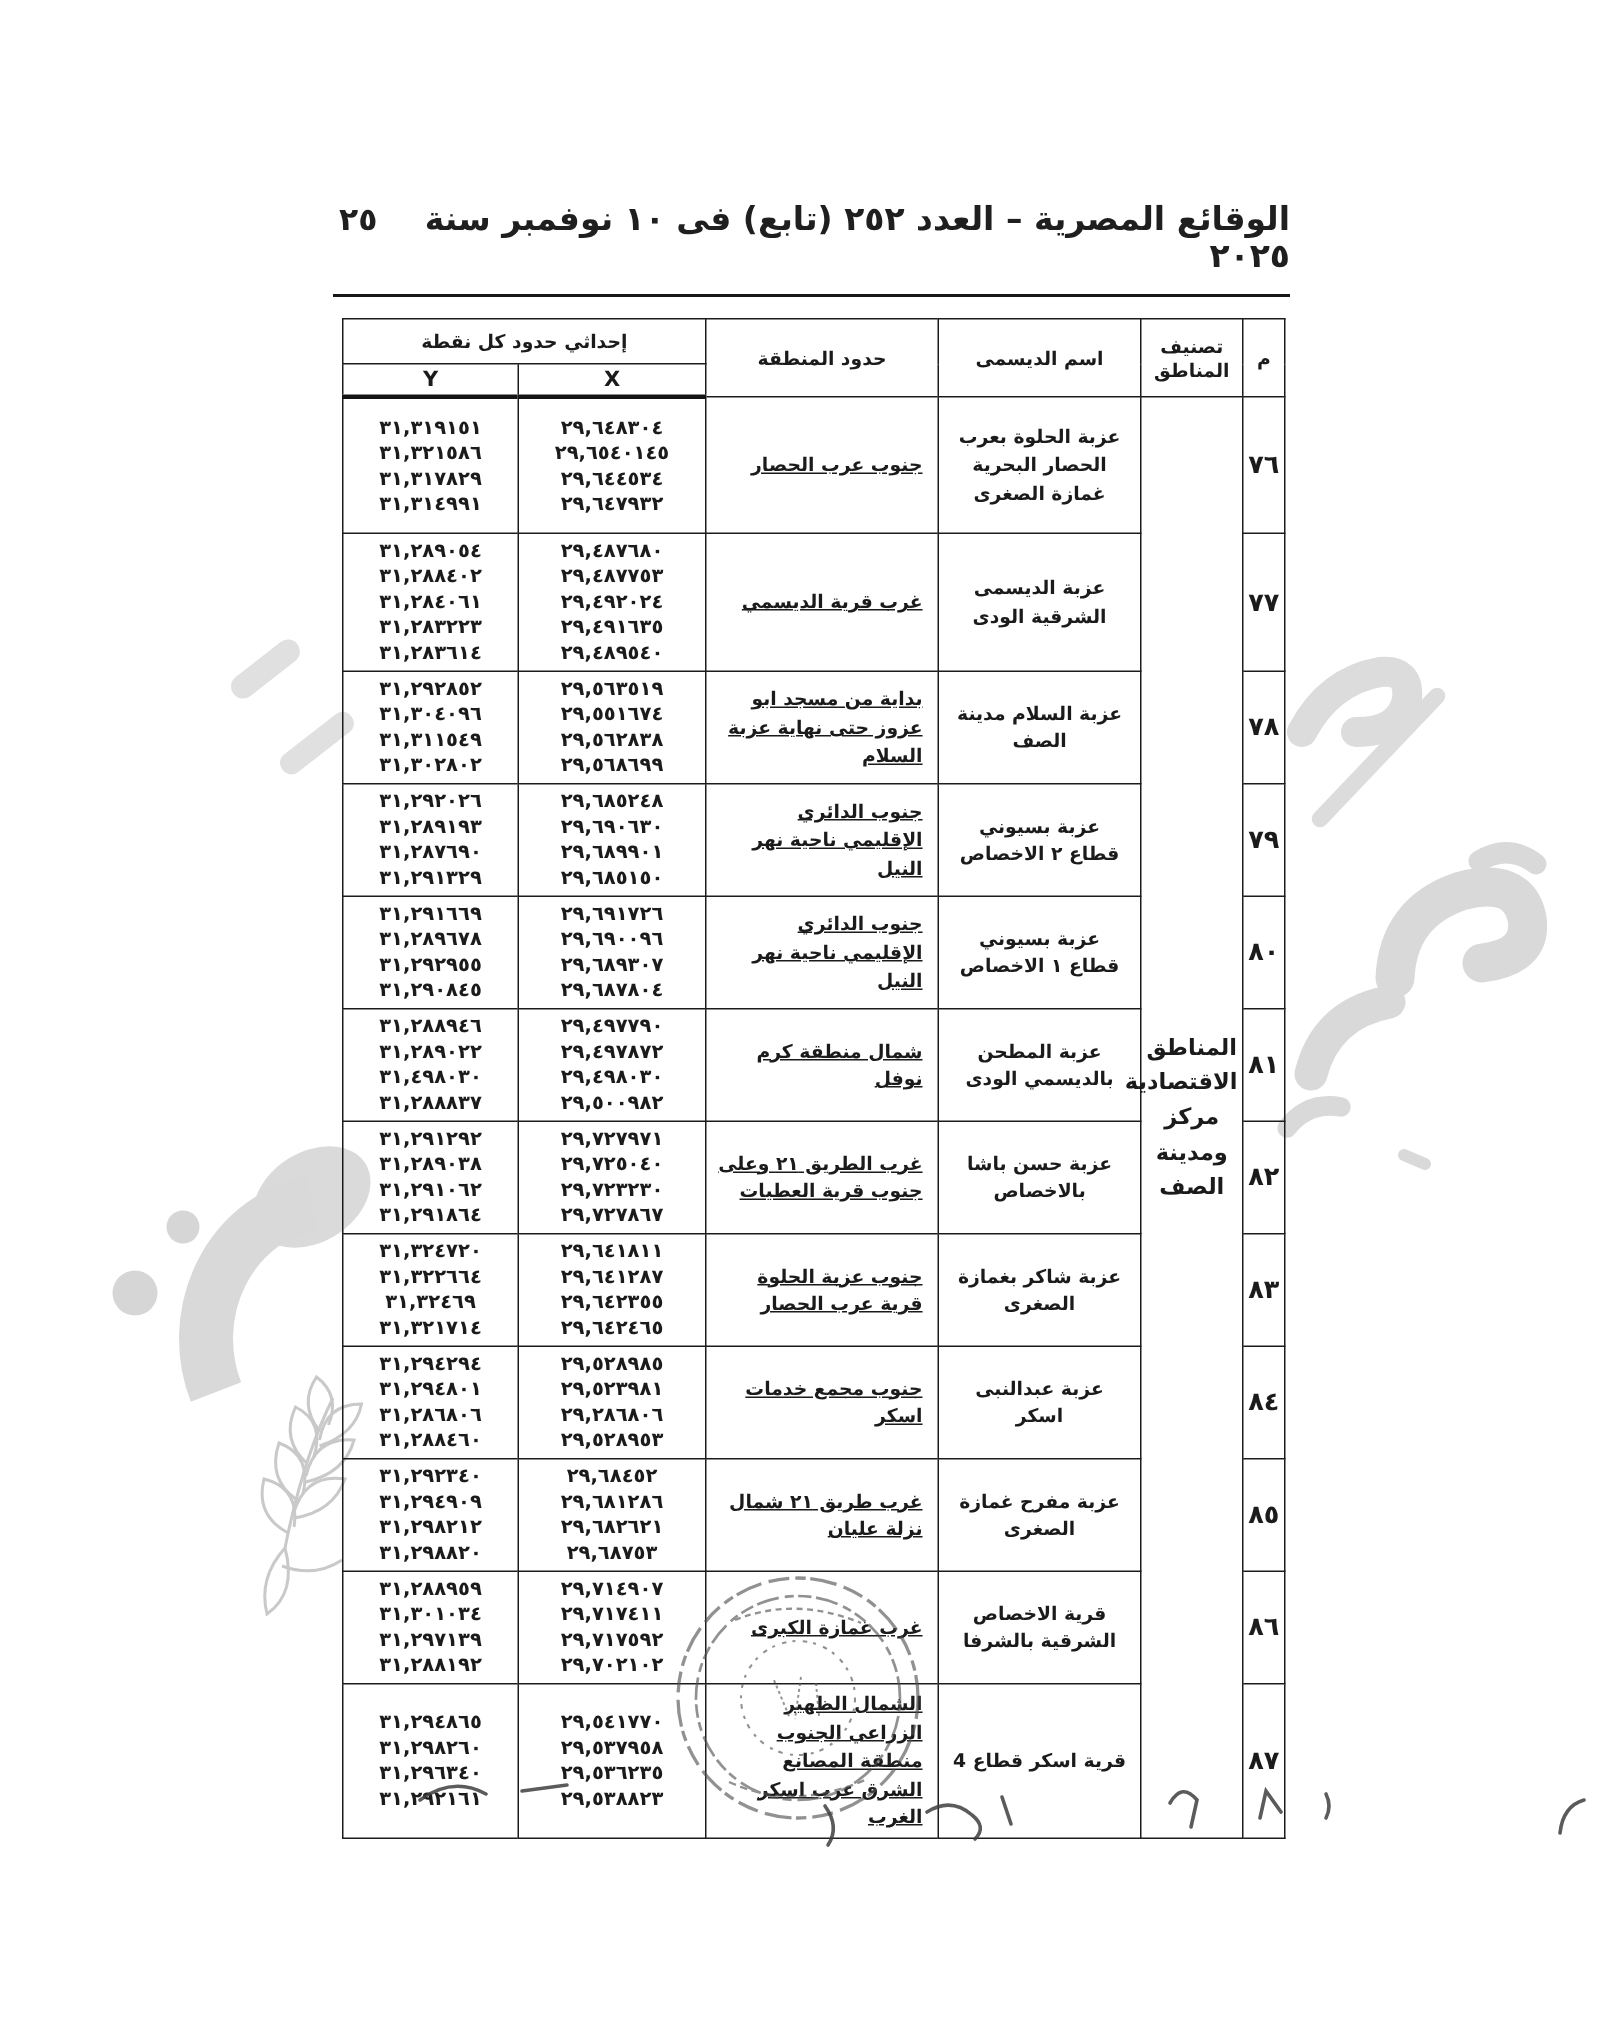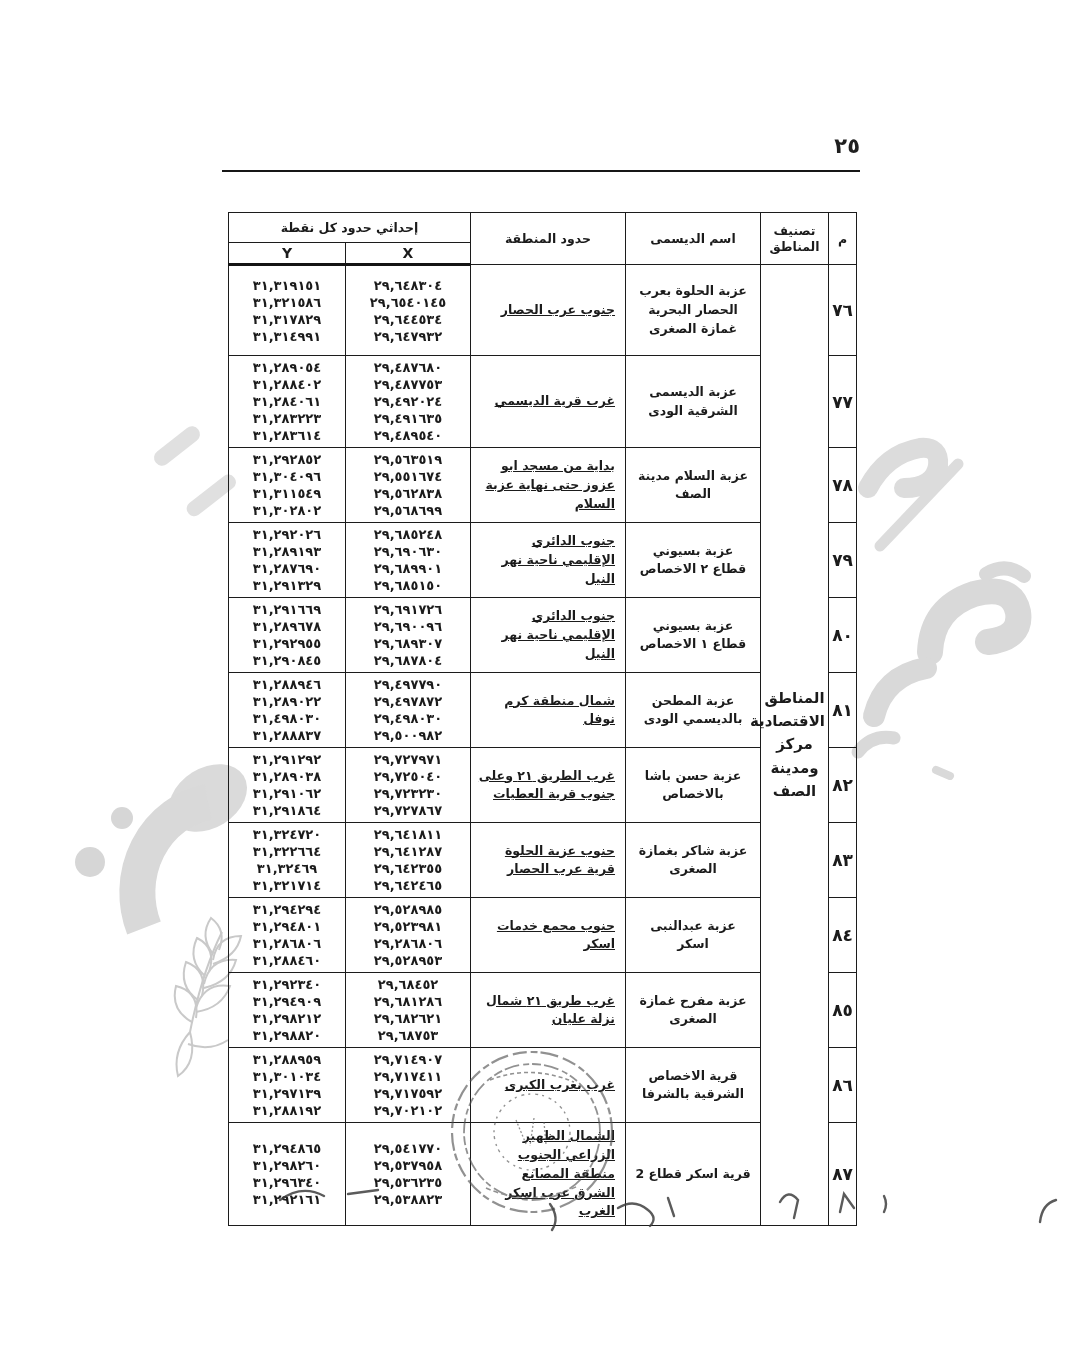--- a/index.html
+++ b/index.html
@@ -111,20 +111,21 @@
 </svg>
 
 <svg class="layer wm" style="left:130px; top:420px; z-index:0;" width="120" height="130" viewBox="0 0 120 130">
   <g fill="#e0e0e0">
     <rect x="20" y="18" width="54" height="16" rx="8" transform="rotate(-38 47 26)"></rect>
     <rect x="52" y="68" width="58" height="15" rx="7" transform="rotate(-38 81 75)"></rect>
   </g>
 </svg>
 
 <div class="page-header">
+  <div>الوقائع المصرية – العدد ٢٥٢ (تابع) فى ١٠ نوفمبر سنة ٢٠٢٥</div>
   <div class="page-number">٢٥</div>
 </div>
 
 <table class="main-table">
   <colgroup>
     <col style="width:28px">
     <col style="width:68px">
     <col style="width:135px">
     <col style="width:155px">
     <col style="width:125px">
@@ -313,37 +314,37 @@
         <td class="coords-cell">
           <div class="coord-line">٣١,٢٩٢٣٤٠</div>
           <div class="coord-line">٣١,٢٩٤٩٠٩</div>
           <div class="coord-line">٣١,٢٩٨٢١٢</div>
           <div class="coord-line">٣١,٢٩٨٨٢٠</div>
         </td>
       </tr>
       <tr>
         <td class="serial-cell">٨٦</td>
         <td class="name-cell">قرية الاخصاص الشرقية بالشرفا</td>
-        <td class="bounds-cell">غرب بعرب الكبرى</td>
+        <td class="bounds-cell">غرب غمازة الكبرى</td>
         <td class="coords-cell">
           <div class="coord-line">٢٩,٧١٤٩٠٧</div>
           <div class="coord-line">٢٩,٧١٧٤١١</div>
           <div class="coord-line">٢٩,٧١٧٥٩٢</div>
           <div class="coord-line">٢٩,٧٠٢١٠٢</div>
         </td>
         <td class="coords-cell">
           <div class="coord-line">٣١,٢٨٨٩٥٩</div>
           <div class="coord-line">٣١,٣٠١٠٣٤</div>
           <div class="coord-line">٣١,٢٩٧١٣٩</div>
           <div class="coord-line">٣١,٢٨٨١٩٢</div>
         </td>
       </tr>
       <tr>
         <td class="serial-cell">٨٧</td>
-        <td class="name-cell">قرية اسكر قطاع 2</td>
+        <td class="name-cell">قرية اسكر قطاع 4</td>
         <td class="bounds-cell">الشمال الظهير الزراعي الجنوب منطقة المصانع الشرق عرب اسكر الغرب</td>
         <td class="coords-cell">
           <div class="coord-line">٢٩,٥٤١٧٧٠</div>
           <div class="coord-line">٢٩,٥٣٧٩٥٨</div>
           <div class="coord-line">٢٩,٥٣٦٢٣٥</div>
           <div class="coord-line">٢٩,٥٣٨٨٢٣</div>
         </td>
         <td class="coords-cell">
           <div class="coord-line">٣١,٢٩٤٨٦٥</div>
           <div class="coord-line">٣١,٢٩٨٢٦٠</div>

